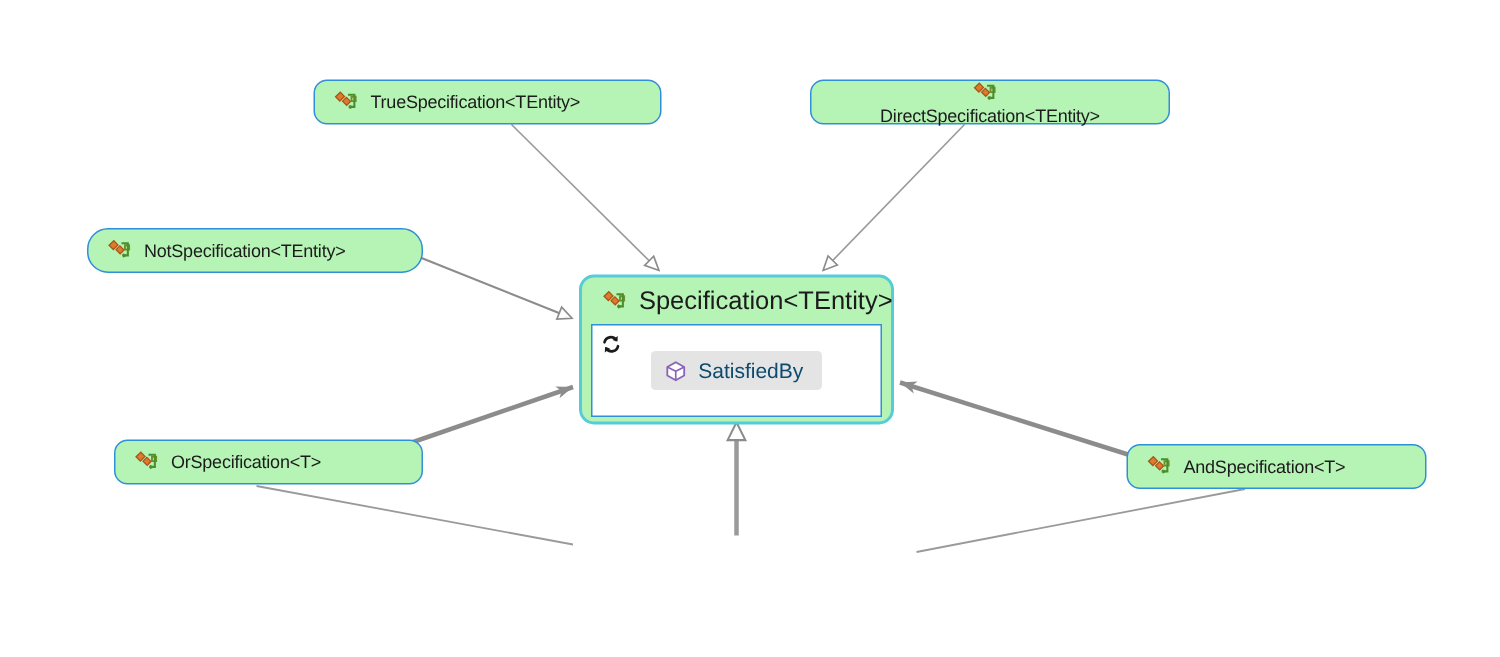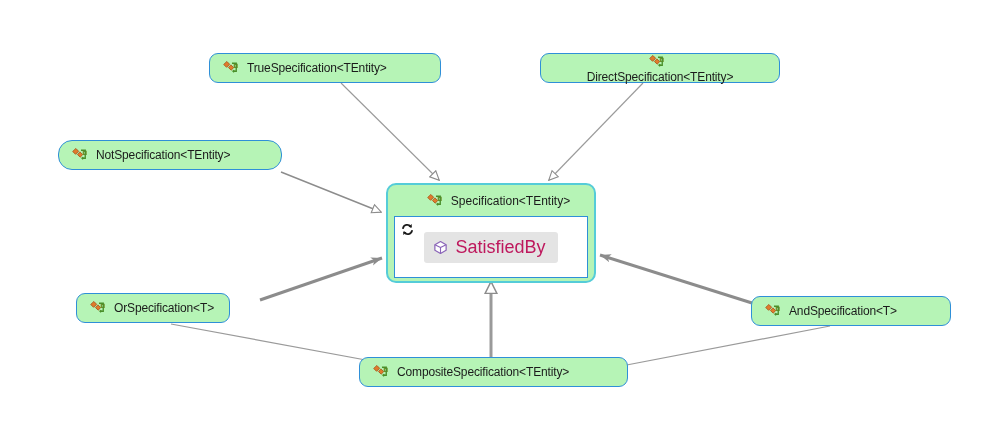--- a/index.html
+++ b/index.html
@@ -64,21 +64,21 @@
   }
   #node-specification .spec-header {
     display: flex;
     align-items: center;
     justify-content: center;
     height: 28px;
     padding-left: 14px;
     white-space: nowrap;
   }
   #node-specification .spec-header .node-title {
-    font-size: 12px;
+    font-size: 17px;
     color: #1b1b1b;
   }
   #node-specification .spec-body {
     position: relative;
     margin: 1px 4px 6px 4px;
     box-sizing: border-box;
     border: 1px solid #2f8fd8;
     background: #ffffff;
     height: 62px;
     display: flex;
@@ -94,22 +94,22 @@
   }
   .member-chip {
     display: inline-flex;
     align-items: center;
     background: #e4e4e4;
     border-radius: 3px;
     padding: 5px 12px 5px 9px;
     white-space: nowrap;
   }
   .member-chip .member-label {
-    font-size: 18px;
-    color: #be185d;
+    font-size: 14px;
+    color: #0c4a6e;
     margin-left: 7px;
   }
   .method-icon {
     width: 15px;
     height: 15px;
     display: block;
     flex: 0 0 auto;
   }
 </style>
 </head>
@@ -162,32 +162,32 @@
     <svg class="class-icon" viewBox="0 0 16 16">
       <path d="M1.6,4.2 L4.6,1.4 L7.2,4.0 L4.3,6.9 Z" fill="#e07b2c" stroke="#a8551a" stroke-width="0.8"></path>
       <path d="M6.0,7.0 L8.4,4.6 L11.0,7.2 L8.6,9.6 Z" fill="#e07b2c" stroke="#a8551a" stroke-width="0.8"></path>
       <path d="M11.6,4.2 L14.2,4.2 L14.2,7.0 L11.6,7.0 Z" fill="none" stroke="#6f8f2a" stroke-width="1.2"></path>
       <path d="M9.4,3.0 L13.4,3.0 L13.4,10.6 L9.8,10.6" fill="none" stroke="#4a8f2a" stroke-width="1.3"></path>
       <path d="M10.4,9.2 L10.4,12.0 L13.2,10.6 Z" fill="#4a8f2a"></path>
     </svg>
     <span class="node-title">DirectSpecification&lt;TEntity&gt;</span>
   </div>
 
-  <div class="node" id="node-not" style="left:58px; top:140px; width:224px;border-radius:14px;">
+  <div class="node" id="node-not" style="left:58px; top:152px; width:224px;border-radius:14px;">
     <svg class="class-icon" viewBox="0 0 16 16">
       <path d="M1.6,4.2 L4.6,1.4 L7.2,4.0 L4.3,6.9 Z" fill="#e07b2c" stroke="#a8551a" stroke-width="0.8"></path>
       <path d="M6.0,7.0 L8.4,4.6 L11.0,7.2 L8.6,9.6 Z" fill="#e07b2c" stroke="#a8551a" stroke-width="0.8"></path>
       <path d="M11.6,4.2 L14.2,4.2 L14.2,7.0 L11.6,7.0 Z" fill="none" stroke="#6f8f2a" stroke-width="1.2"></path>
       <path d="M9.4,3.0 L13.4,3.0 L13.4,10.6 L9.8,10.6" fill="none" stroke="#4a8f2a" stroke-width="1.3"></path>
       <path d="M10.4,9.2 L10.4,12.0 L13.2,10.6 Z" fill="#4a8f2a"></path>
     </svg>
     <span class="node-title">NotSpecification&lt;TEntity&gt;</span>
   </div>
 
-  <div class="node" id="node-or" style="left:76px; top:293px; width:154px;">
+  <div class="node" id="node-or" style="left:76px; top:293px; width:206px;">
     <svg class="class-icon" viewBox="0 0 16 16">
       <path d="M1.6,4.2 L4.6,1.4 L7.2,4.0 L4.3,6.9 Z" fill="#e07b2c" stroke="#a8551a" stroke-width="0.8"></path>
       <path d="M6.0,7.0 L8.4,4.6 L11.0,7.2 L8.6,9.6 Z" fill="#e07b2c" stroke="#a8551a" stroke-width="0.8"></path>
       <path d="M11.6,4.2 L14.2,4.2 L14.2,7.0 L11.6,7.0 Z" fill="none" stroke="#6f8f2a" stroke-width="1.2"></path>
       <path d="M9.4,3.0 L13.4,3.0 L13.4,10.6 L9.8,10.6" fill="none" stroke="#4a8f2a" stroke-width="1.3"></path>
       <path d="M10.4,9.2 L10.4,12.0 L13.2,10.6 Z" fill="#4a8f2a"></path>
     </svg>
     <span class="node-title">OrSpecification&lt;T&gt;</span>
   </div>
 
@@ -195,30 +195,20 @@
     <svg class="class-icon" viewBox="0 0 16 16">
       <path d="M1.6,4.2 L4.6,1.4 L7.2,4.0 L4.3,6.9 Z" fill="#e07b2c" stroke="#a8551a" stroke-width="0.8"></path>
       <path d="M6.0,7.0 L8.4,4.6 L11.0,7.2 L8.6,9.6 Z" fill="#e07b2c" stroke="#a8551a" stroke-width="0.8"></path>
       <path d="M11.6,4.2 L14.2,4.2 L14.2,7.0 L11.6,7.0 Z" fill="none" stroke="#6f8f2a" stroke-width="1.2"></path>
       <path d="M9.4,3.0 L13.4,3.0 L13.4,10.6 L9.8,10.6" fill="none" stroke="#4a8f2a" stroke-width="1.3"></path>
       <path d="M10.4,9.2 L10.4,12.0 L13.2,10.6 Z" fill="#4a8f2a"></path>
     </svg>
     <span class="node-title">AndSpecification&lt;T&gt;</span>
   </div>
 
-  <div class="node" id="node-composite" style="left:359px; top:357px; width:269px;">
-    <svg class="class-icon" viewBox="0 0 16 16">
-      <path d="M1.6,4.2 L4.6,1.4 L7.2,4.0 L4.3,6.9 Z" fill="#e07b2c" stroke="#a8551a" stroke-width="0.8"></path>
-      <path d="M6.0,7.0 L8.4,4.6 L11.0,7.2 L8.6,9.6 Z" fill="#e07b2c" stroke="#a8551a" stroke-width="0.8"></path>
-      <path d="M11.6,4.2 L14.2,4.2 L14.2,7.0 L11.6,7.0 Z" fill="none" stroke="#6f8f2a" stroke-width="1.2"></path>
-      <path d="M9.4,3.0 L13.4,3.0 L13.4,10.6 L9.8,10.6" fill="none" stroke="#4a8f2a" stroke-width="1.3"></path>
-      <path d="M10.4,9.2 L10.4,12.0 L13.2,10.6 Z" fill="#4a8f2a"></path>
-    </svg>
-    <span class="node-title">CompositeSpecification&lt;TEntity&gt;</span>
-  </div>
 
   <div id="node-specification" style="left:386px; top:183px; width:210px; height:100px;">
 
     <div class="spec-header">
       <svg class="class-icon" viewBox="0 0 16 16">
         <path d="M1.6,4.2 L4.6,1.4 L7.2,4.0 L4.3,6.9 Z" fill="#e07b2c" stroke="#a8551a" stroke-width="0.8"></path>
         <path d="M6.0,7.0 L8.4,4.6 L11.0,7.2 L8.6,9.6 Z" fill="#e07b2c" stroke="#a8551a" stroke-width="0.8"></path>
         <path d="M11.6,4.2 L14.2,4.2 L14.2,7.0 L11.6,7.0 Z" fill="none" stroke="#6f8f2a" stroke-width="1.2"></path>
         <path d="M9.4,3.0 L13.4,3.0 L13.4,10.6 L9.8,10.6" fill="none" stroke="#4a8f2a" stroke-width="1.3"></path>
         <path d="M10.4,9.2 L10.4,12.0 L13.2,10.6 Z" fill="#4a8f2a"></path>

